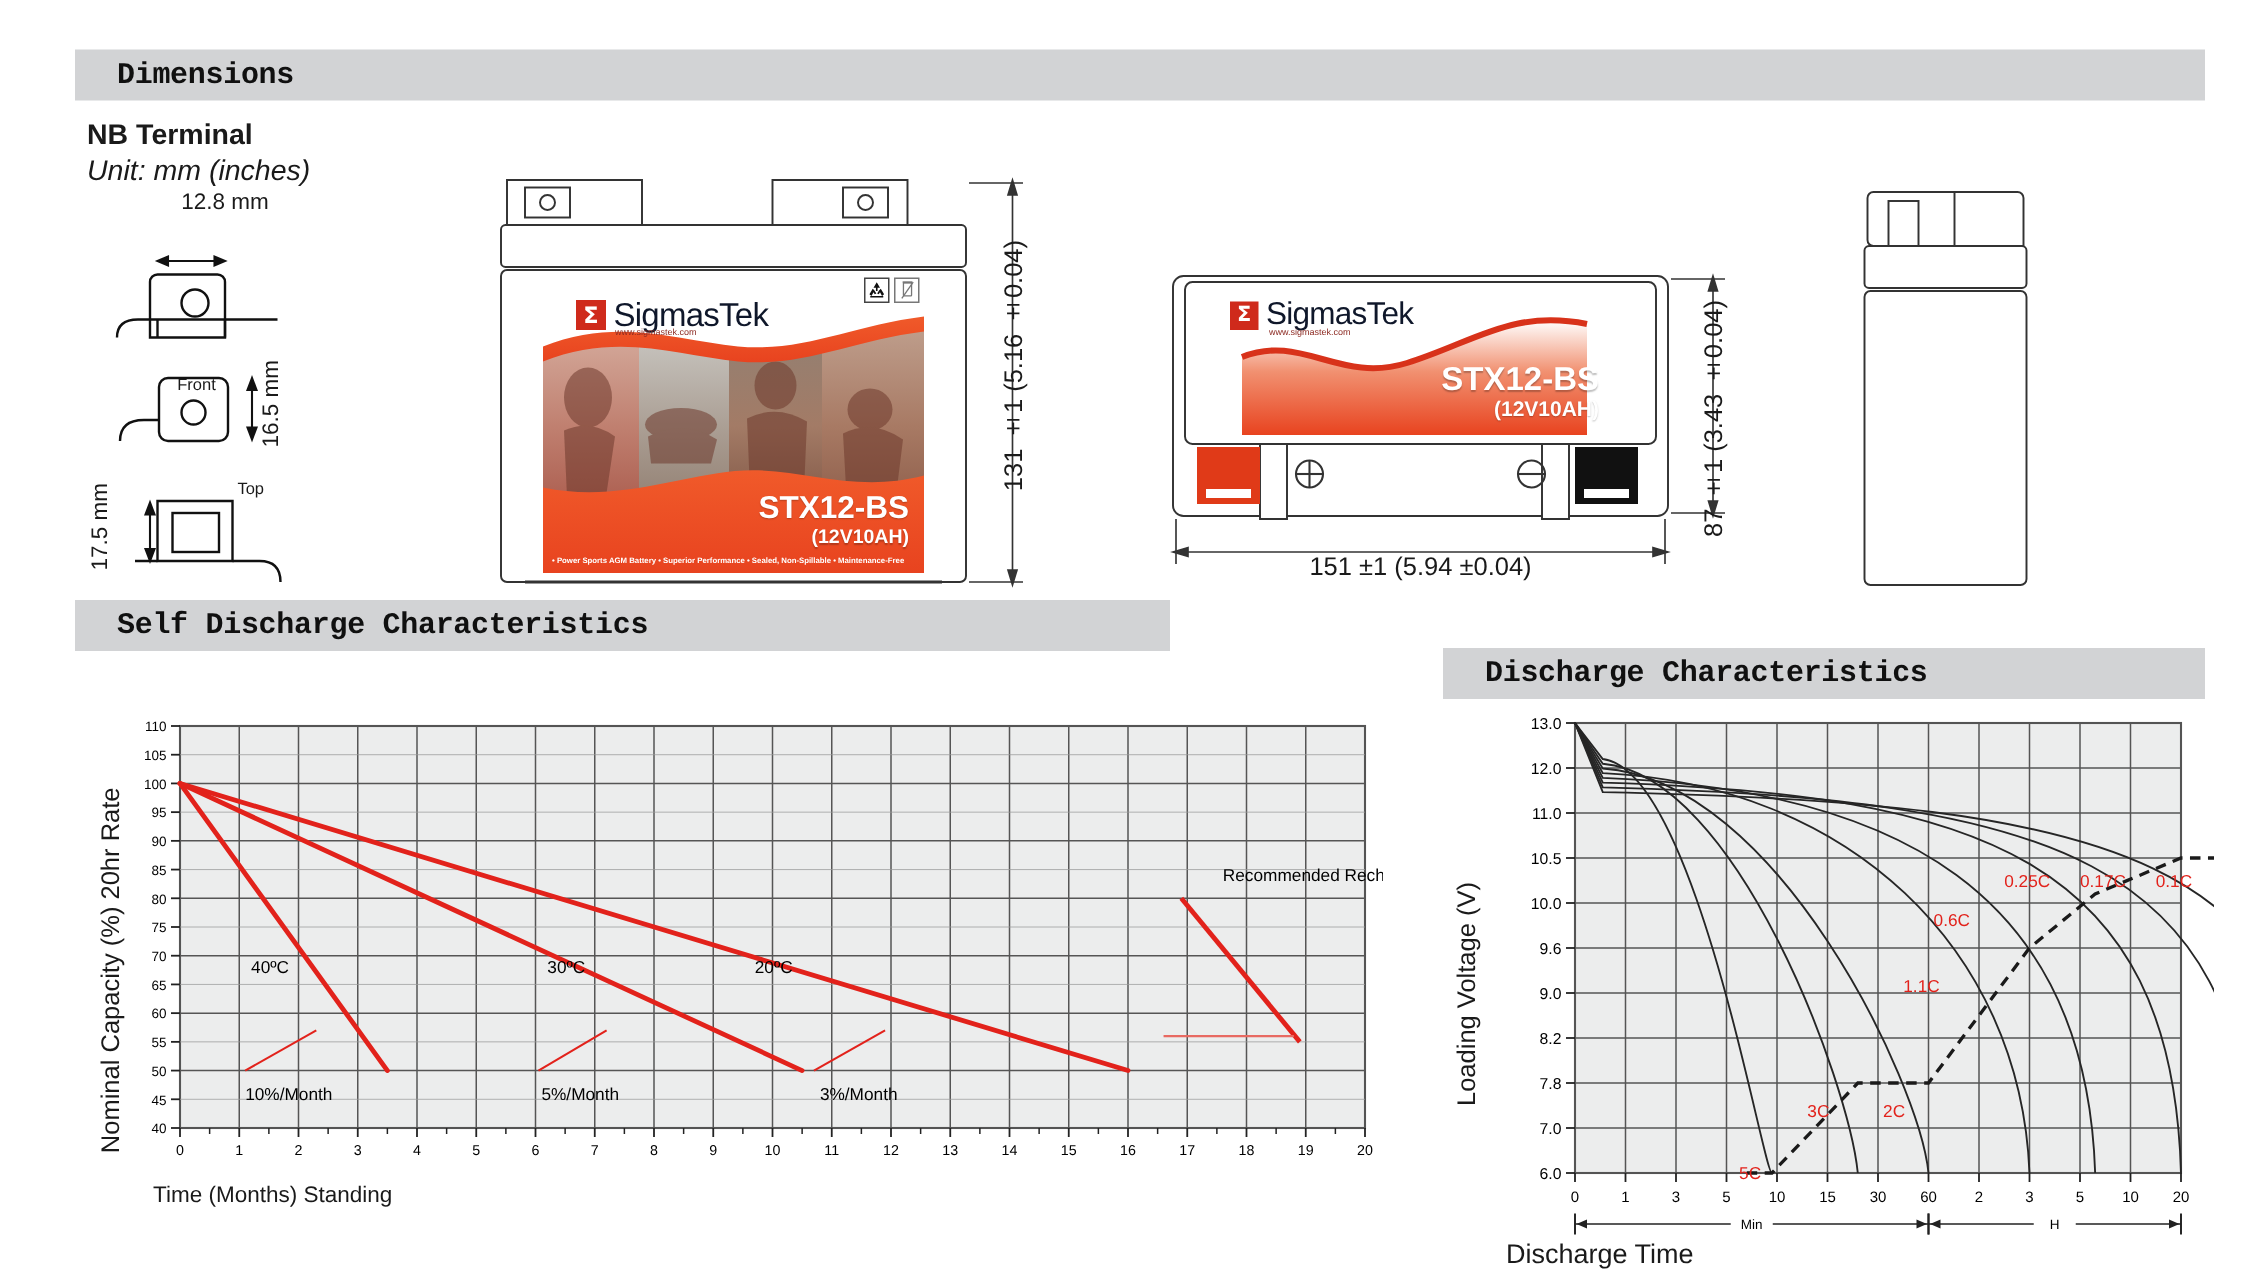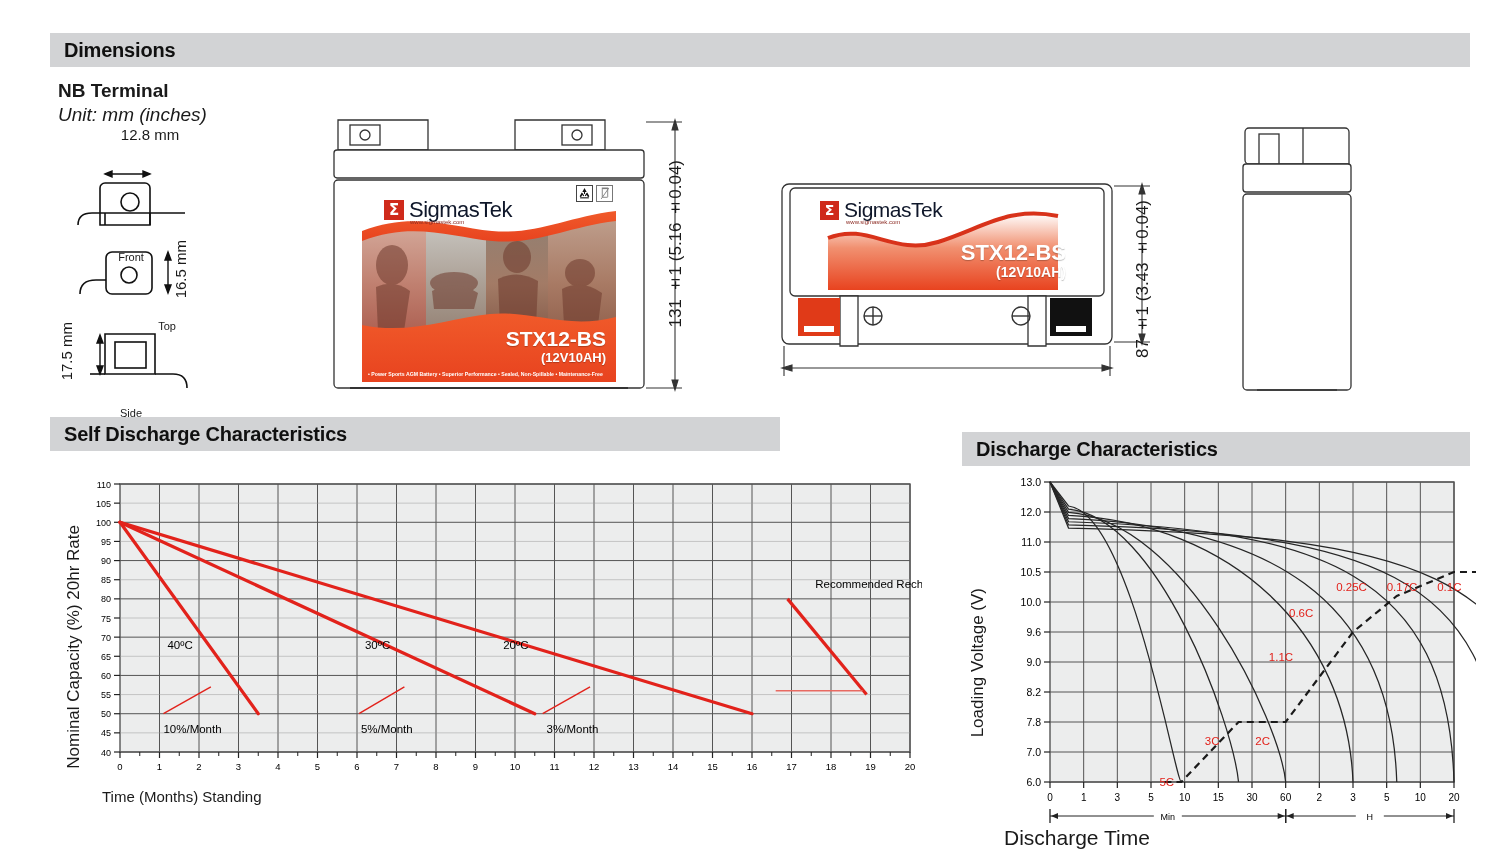--- a/index.html
+++ b/index.html
@@ -10,25 +10,26 @@
     font-family:"Liberation Sans", sans-serif;
     color:#1a1a1a;
     position:relative;
     overflow:hidden;
   }
   .section-header{
     background:#d2d3d5;
     height:34px;
     display:flex;
     align-items:center;
-    padding-left:14px;
+    padding-left:28px;
     font-size:20px;
     font-weight:bold;
     color:#101010;
     letter-spacing:-0.2px;
+    font-family:Liberation Mono, monospace;
   }
   
   #dimensions-header{ position:absolute; left:50px; top:33px; width:1420px; }
   #nb-terminal-title{ position:absolute; left:58px; top:80px; font-size:19px; font-weight:bold;}
   #unit-label{ position:absolute; left:58px; top:104px; font-size:19px;font-style:italic; }
 
   
   #terminal-views{ position:absolute; left:60px; top:130px; width:200px; height:275px;}
   .tlabel{ font-size:11px; text-align:center;margin-top:25px; }
   .vlabel{ font-size:15px; writing-mode:vertical-rl; transform:rotate(180deg); white-space:nowrap;}
@@ -42,21 +43,21 @@
   .lbl-wrap{position:absolute; overflow:hidden; background:#fff;}
   .brandrow{ position:absolute; display:flex; align-items:center; gap:5px;}
   .sigma-box{ background:#cf2a1b; color:#fff; font-weight:bold; display:flex;
      align-items:center; justify-content:center; font-family:"DejaVu Sans", sans-serif;}
   .brand-text{ color:#0f172a; font-weight:normal; letter-spacing:-0.5px;}
   .brand-url{ color:#8c2a22; }
   .model-txt{ color:#ffffff; font-weight:bold; text-align:right; text-shadow:0 1px 1px rgba(0,0,0,.25);}
   .feat-strip{ color:#fff; font-weight:bold; white-space:nowrap;}
 
   
-  #selfdischarge-header{ position:absolute; left:50px; top:417px; width:730px;}
+  #selfdischarge-header{ position:absolute; left:50px; top:400px; width:730px;}
   #discharge-header{ position:absolute; left:962px; top:432px; width:508px;}
   .ytitle{ writing-mode:vertical-rl; transform:rotate(180deg); font-size:17px; white-space:nowrap;}
   svg{ display:block; }
 </style>
 </head>
 <body>
 
 <div class="section-header" id="dimensions-header">
   <span>Dimensions</span>
 </div>
@@ -277,20 +278,21 @@
     <div class="brandrow" style="left:22px; top:6px;">
       <div class="sigma-box" style="width:19px;height:19px;font-size:14px;">Σ</div>
       <div class="brand-text" style="font-size:21px;">SigmasTek</div>
     </div>
     <div class="brand-url" style="position:absolute; left:48px; top:27px; font-size:6px;">www.sigmastek.com</div>
     <div class="model-txt" style="position:absolute; right:22px; top:48px; font-size:22px;">STX12-BS</div>
     <div class="model-txt" style="position:absolute; right:22px; top:72px; font-size:14px;">(12V10AH)</div>
   </div>
 
   <div class="vlabel" style="position:absolute; left:355px; top:20px; font-size:17px;">87 ±1 (3.43 ±0.04)</div>
+  <div style="position:absolute; left:0px; top:188px; width:338px; text-align:center; font-size:17px;">151 ±1 (5.94 ±0.04)</div>
 </div>
 
 <div id="battery-profile-view">
   <svg width="125" height="282" viewBox="0 0 125 282">
     <g fill="#fff" stroke="#333" stroke-width="1.3">
       <path d="M14 10 h96 a4 4 0 0 1 4 4 v32 h-100 a4 4 0 0 1 -4 -4 v-28 a4 4 0 0 1 4 -4 z"></path>
       <rect x="24" y="16" width="20" height="30"></rect>
       <line x1="68" y1="10" x2="68" y2="46"></line>
       <rect x="8" y="46" width="108" height="28" rx="3"></rect>
       <rect x="8" y="76" width="108" height="196" rx="4"></rect>
@@ -557,14 +559,14 @@
       <polygon points="278.66666666666663,344 271.66666666666663,341 271.66666666666663,347" fill="#222"></polygon>
       <text x="161.83333333333331" y="347.5" text-anchor="middle" font-size="9" fill="#000" font-family="&quot;Liberation Sans&quot;, sans-serif">Min</text>
       <line x1="279.66666666666663" y1="337" x2="279.66666666666663" y2="351" stroke="#222" stroke-width="1.3"></line>
       <line x1="448" y1="337" x2="448" y2="351" stroke="#222" stroke-width="1.3"></line>
       <line x1="279.66666666666663" y1="344" x2="349.8333333333333" y2="344" stroke="#222" stroke-width="1"></line>
       <line x1="377.8333333333333" y1="344" x2="448" y2="344" stroke="#222" stroke-width="1"></line>
       <polygon points="280.66666666666663,344 287.66666666666663,341 287.66666666666663,347" fill="#222"></polygon>
       <polygon points="447,344 440,341 440,347" fill="#222"></polygon>
       <text x="363.8333333333333" y="347.5" text-anchor="middle" font-size="9" fill="#000" font-family="&quot;Liberation Sans&quot;, sans-serif">H</text>
     </svg>
-  <div style="position:absolute; left:42px; top:358px; font-size:21px;">Discharge Time</div>
+  <div style="position:absolute; left:42px; top:358px; font-size:18px;">Discharge Time</div>
 </div>
 
 </body></html>

